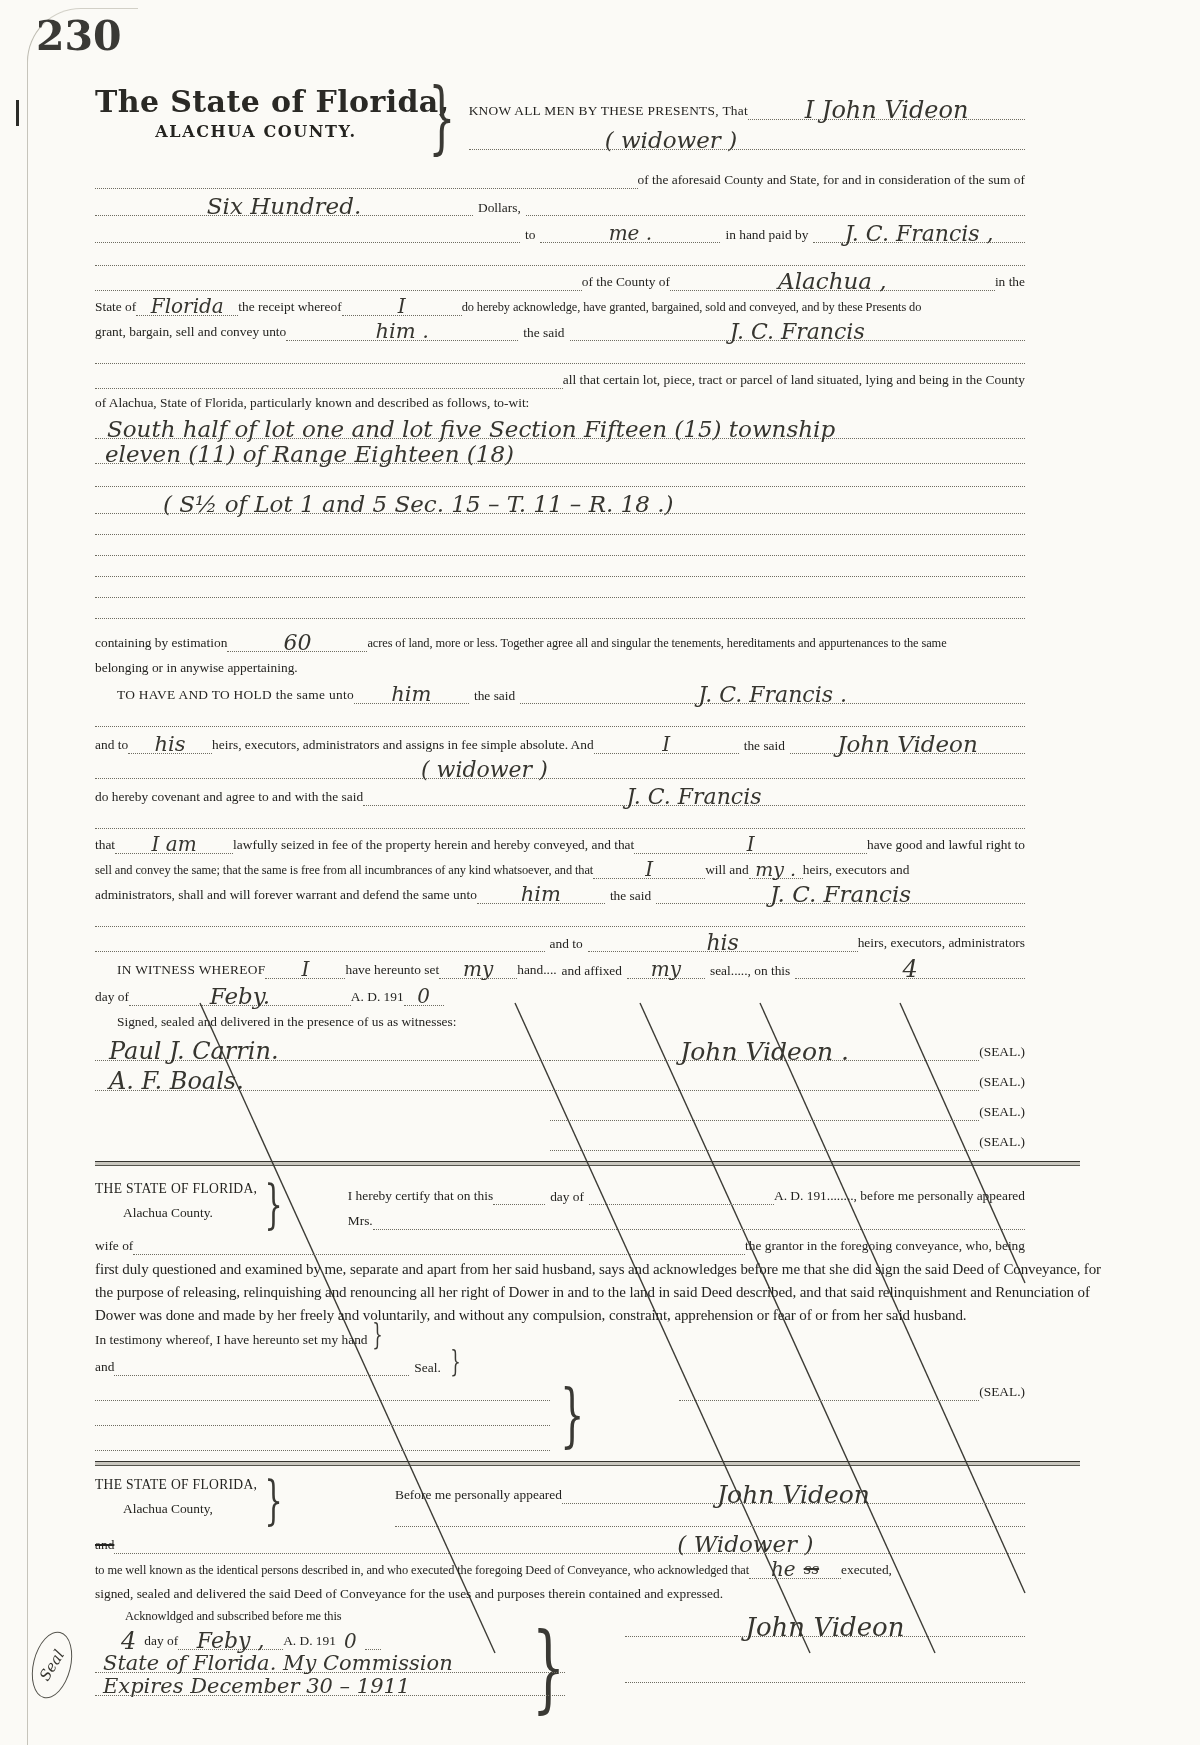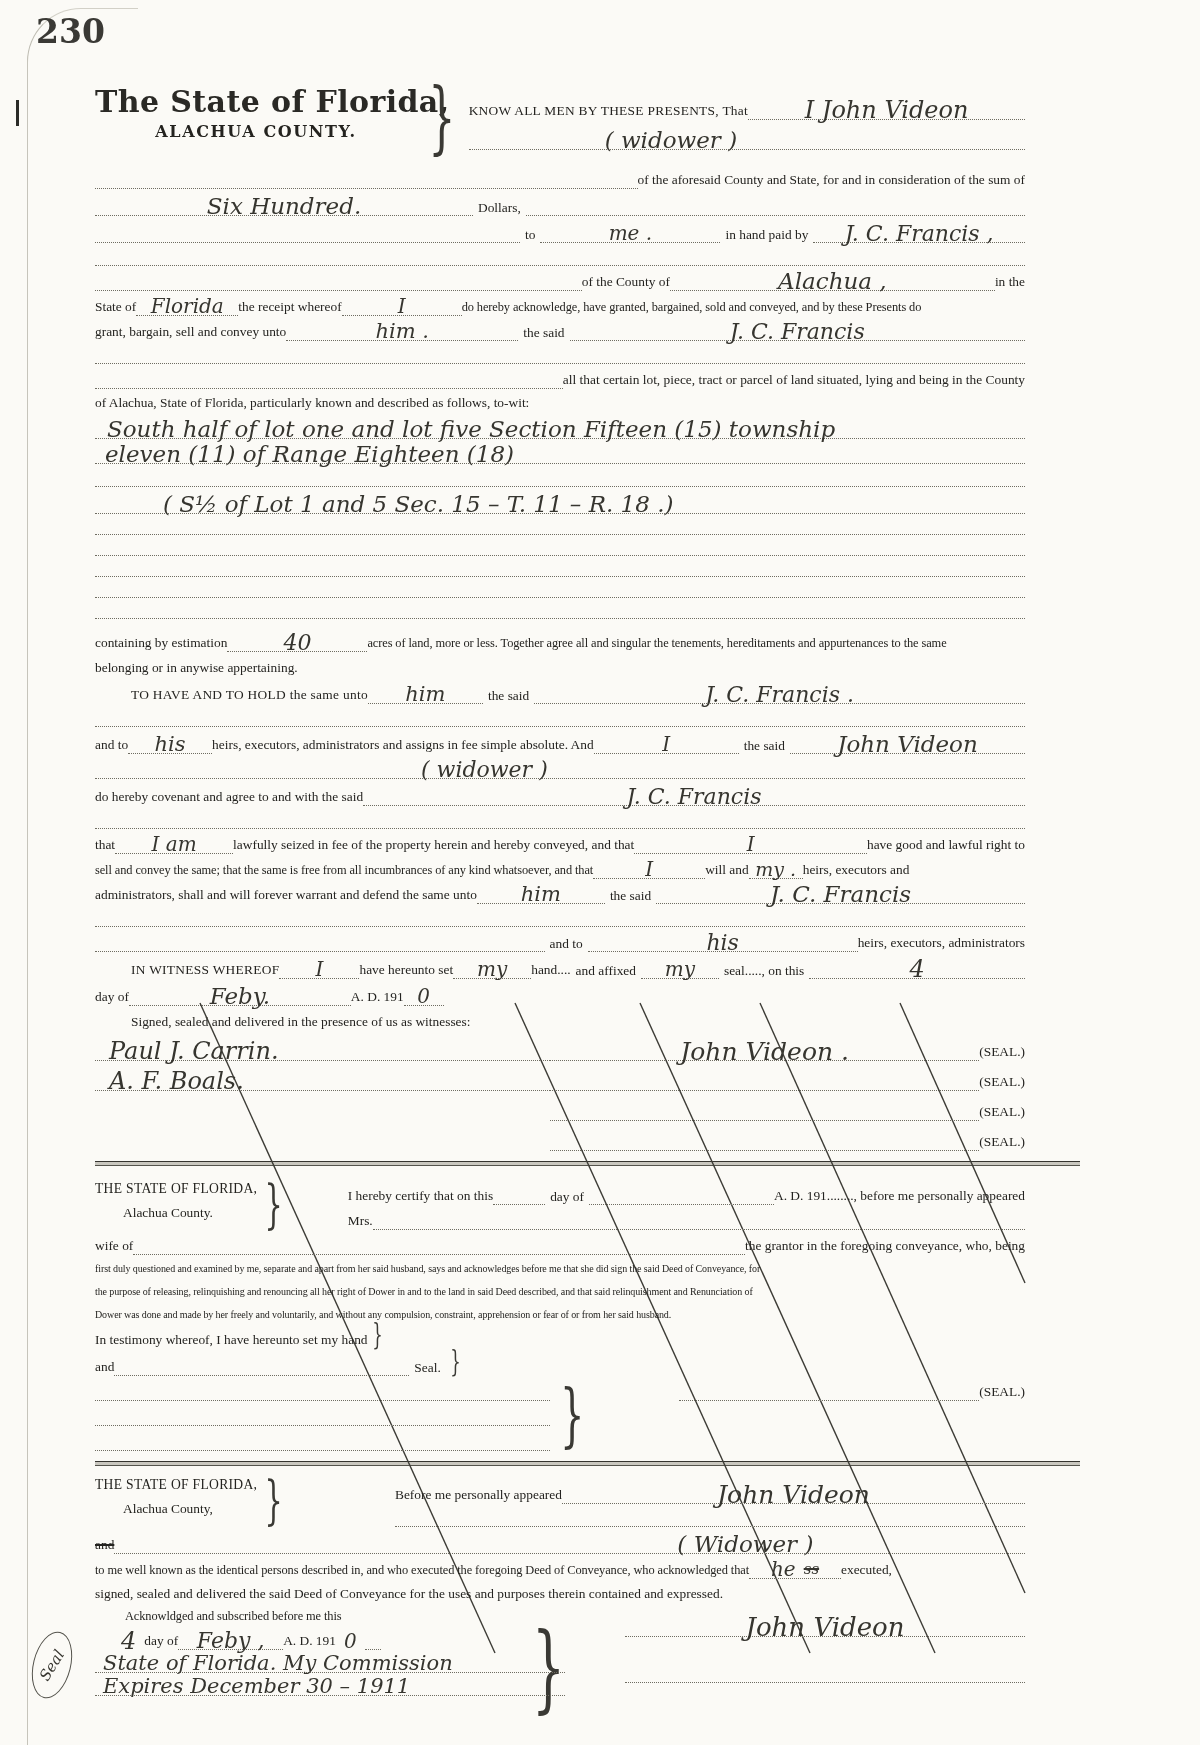--- a/index.html
+++ b/index.html
@@ -3,32 +3,32 @@
 <meta charset="utf-8">
 <style>
   html,body{margin:0;padding:0;background:#e9e8e4;}
   .page{position:relative;width:1200px;height:1745px;background:#fbfaf6;overflow:hidden;
         font-family:"Liberation Serif",serif;color:#24231f;}
   .edge-line{position:absolute;left:27px;top:60px;bottom:0;width:1px;background:#c6c4bb;}
   .corner{position:absolute;left:27px;top:8px;width:110px;height:76px;
           border-left:1px solid #bdbbb1;border-top:1px solid #d2d0c7;border-top-left-radius:54px;}
   .tick{position:absolute;left:16px;top:100px;width:3px;height:26px;background:#2b2b28;}
   .pageno{position:absolute;left:36px;top:12px;font-family:"DejaVu Serif",serif;
-          font-size:33px;font-weight:600;color:#3a3935;}
+          font-size:41px;font-weight:600;color:#3a3935;}
   .c{position:absolute;left:95px;top:58px;width:930px;}
 
   .row{display:flex;align-items:flex-end;height:25px;position:relative;}
   .h21{height:21px}.h23{height:23px}.h27{height:27px}.h30{height:30px}
   .mt6{margin-top:6px}.mt10{margin-top:10px}
 
   .p{font-size:13.4px;line-height:16px;padding-bottom:1px;white-space:nowrap;color:#242320;}
   .p.tight{font-size:12.4px;letter-spacing:-0.1px;}
-  .p.para{font-size:10px;letter-spacing:-0.1px;margin-top:12px;}
+  .p.para{font-size:15px;letter-spacing:-0.1px;margin-top:12px;}
   .p.caps{letter-spacing:.3px;}
-  .pi{margin-left:36px;font-family:Liberation Serif, serif;}
+  .pi{margin-left:22px;font-family:Liberation Serif, serif;}
   .px{padding:0 5px;margin-top:12px;}
   .struck{text-decoration:line-through;text-decoration-thickness:1.5px;}
 
   .hw{font-family:"DejaVu Serif",serif;font-style:italic;color:#36352f;
       line-height:13px;padding:0 8px 2px 8px;white-space:nowrap;}.s20{font-size:20px}.s21{font-size:21px}.s22{font-size:22px}
   .s23{font-size:23px}.s24{font-size:24px}.s25{font-size:25px}.s26{font-size:26px}
 
   .bl{align-self:stretch;display:flex;align-items:flex-end;justify-content:center;
       border-bottom:1.5px dotted #6e6c61;}
   .bl.left{justify-content:flex-start;}
@@ -198,21 +198,21 @@
     <div class="row h21">
         <span class="bl g"></span>
       </div>
     <div class="row h21">
         <span class="bl g"></span>
       </div>
 
     <div class="row h27 mt6">
       <span class="p">containing by estimation</span>
       <span class="bl" style="width:140px">
-          <span class="hw s22">40</span>
+          <span class="hw s22">60</span>
         </span>
       <span class="p tight">acres of land, more or less.  Together agree all and singular the tenements, hereditaments and appurtenances to the same</span>
     </div>
     <div class="row h25">
       <span class="p">belonging or in anywise appertaining.</span>
       <span class="sp g"></span>
     </div>
     <div class="row h27">
       <span class="p pi caps">TO HAVE AND TO HOLD the same unto</span>
       <span class="bl" style="width:115px">

